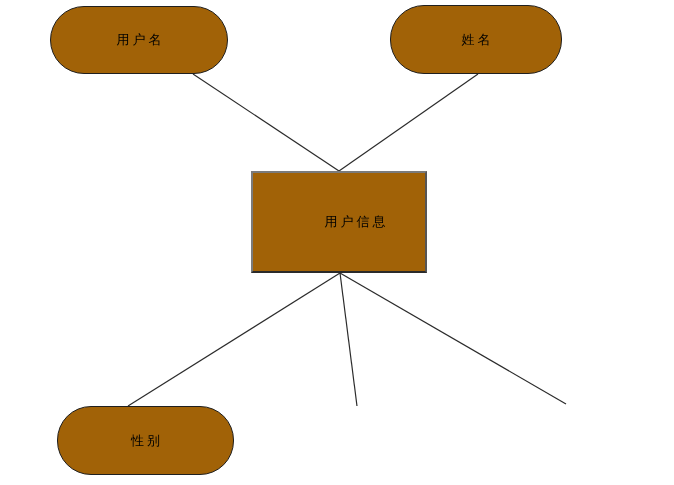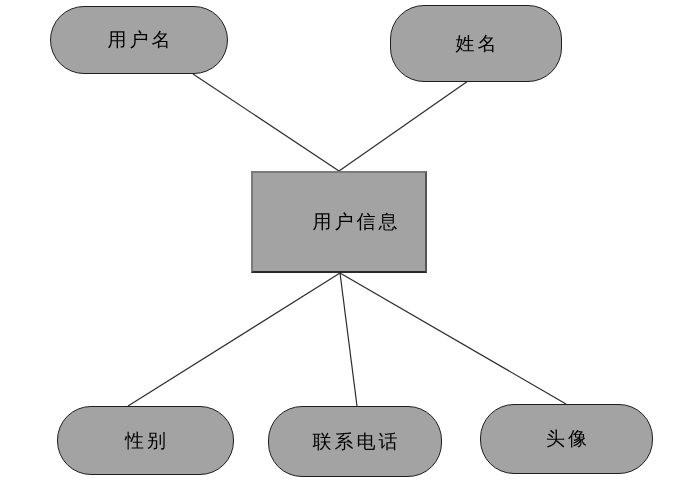--- a/index.html
+++ b/index.html
@@ -22,26 +22,26 @@
     width: 674px;
     height: 485px;
   }
   .edges-svg line {
     stroke: #2b2b2b;
     stroke-width: 1.2;
   }
   .node {
     position: absolute;
     box-sizing: border-box;
-    background: #a3a3a3;
+    background: #a16207;
     display: flex;
     align-items: center;
     justify-content: center;
     color: #000000;
-    font-size: 19px;
+    font-size: 13px;
     letter-spacing: 3px;
     text-indent: 3px; 
     white-space: nowrap;
   }
   .stadium {
     border: 1.3px solid #1f1f1f;
     border-radius: 34px;
   }
   .entity-rect {
     border: 2px solid #7b7b7b;
@@ -60,33 +60,27 @@
     <line x1="478" y1="74" x2="339" y2="171"></line>
     <line x1="340" y1="273" x2="128" y2="406"></line>
     <line x1="340" y1="273" x2="357" y2="406"></line>
     <line x1="340" y1="273" x2="566" y2="404"></line>
   </svg>
 
   <div class="node stadium" style="left:50px; top:6px; width:178px; height:68px;">
     <span>用户名</span>
   </div>
 
-  <div class="node stadium" style="left:390px; top:5px; width:172px; height:77px;">
+  <div class="node stadium" style="left:390px; top:5px; width:172px; height:69px;">
     <span>姓名</span>
   </div>
 
   <div class="node entity-rect" style="left:251px; top:171px; width:176px; height:102px;">
     <span>用户信息</span>
   </div>
 
   <div class="node stadium" style="left:57px; top:406px; width:177px; height:69px;">
     <span>性别</span>
   </div>
 
-  <div class="node stadium" style="left:268px; top:406px; width:174px; height:71px;">
-    <span>联系电话</span>
-  </div>
 
-  <div class="node stadium" style="left:480px; top:404px; width:173px; height:70px;">
-    <span>头像</span>
-  </div>
 
 </div>
 
 </body></html>

